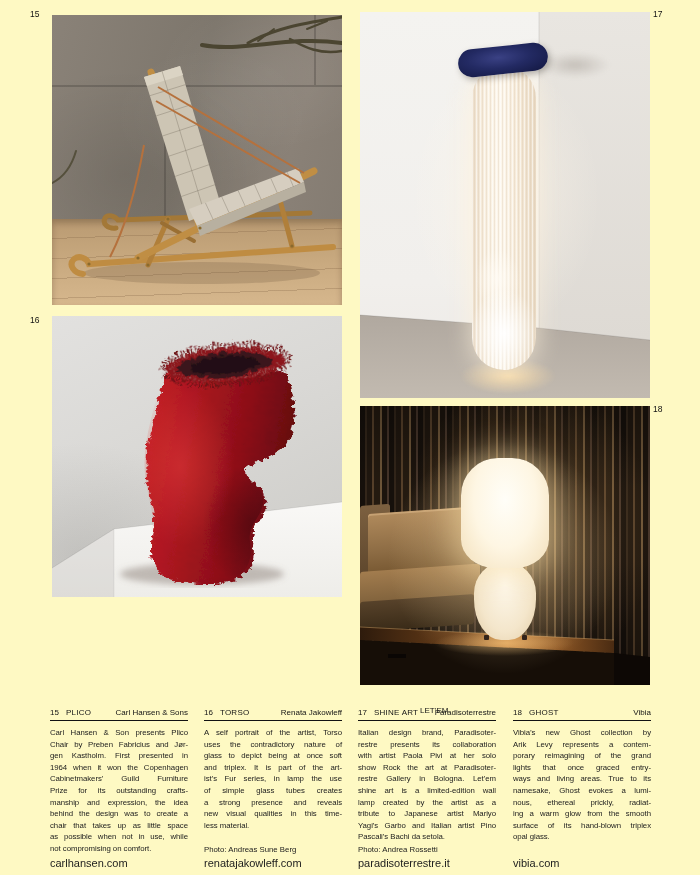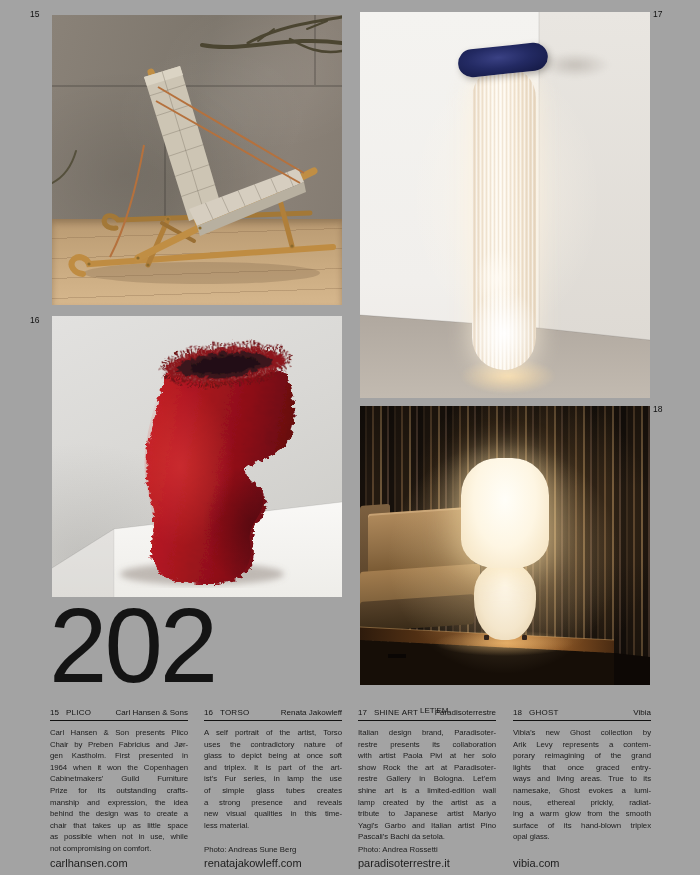--- a/index.html
+++ b/index.html
@@ -1,16 +1,16 @@
 <!DOCTYPE html>
 <html><head>
 <meta charset="utf-8">
 <style>
   html,body{margin:0;padding:0;background:#ffffff;}
-  .page{position:relative;width:700px;height:875px;background:#a3a3a3;overflow:hidden;
+  .page{position:relative;width:700px;height:875px;background:#fef9c3;overflow:hidden;
         font-family:"Liberation Sans","DejaVu Sans",sans-serif;color:#1a1a1a;}
   .abs{position:absolute;inset:0;width:100%;height:100%;}
   .fig-label{position:absolute;font-size:8.5px;letter-spacing:.1px;color:#111;}
   .photo{position:absolute;overflow:hidden;background:#eeeeee;}
 
   
   .p1-wall{position:absolute;inset:0;
     background:
       radial-gradient(160px 110px at 75% 20%, rgba(255,255,255,.07), transparent 70%),
       radial-gradient(200px 150px at 25% 55%, rgba(0,0,0,.09), transparent 70%),
@@ -279,21 +279,20 @@
     </svg>
     <div class="p4-halo"></div>
     <div class="p4-tableglow"></div>
     <div class="p4-waist"></div>
     <div class="p4-lamp-base"></div>
     <div class="p4-lamp-top"></div>
     <div class="p4-foot" style="left:124px"></div>
     <div class="p4-foot" style="left:162px"></div>
   </div>
 
-  <div class="page-number">202</div>
 
   <div class="col" style="left:50px">
     <div class="col-header">
       <span><span class="ch-num">15</span><span class="ch-name">PLICO</span></span>
       <span class="ch-brand">Carl Hansen &amp; Sons</span>
     </div>
     <div class="col-body">
         <div class="jline">Carl Hansen &amp; Son presents Plico</div>
         <div class="jline">Chair by Preben Fabricius and Jør-</div>
         <div class="jline">gen Kastholm. First presented in</div>

